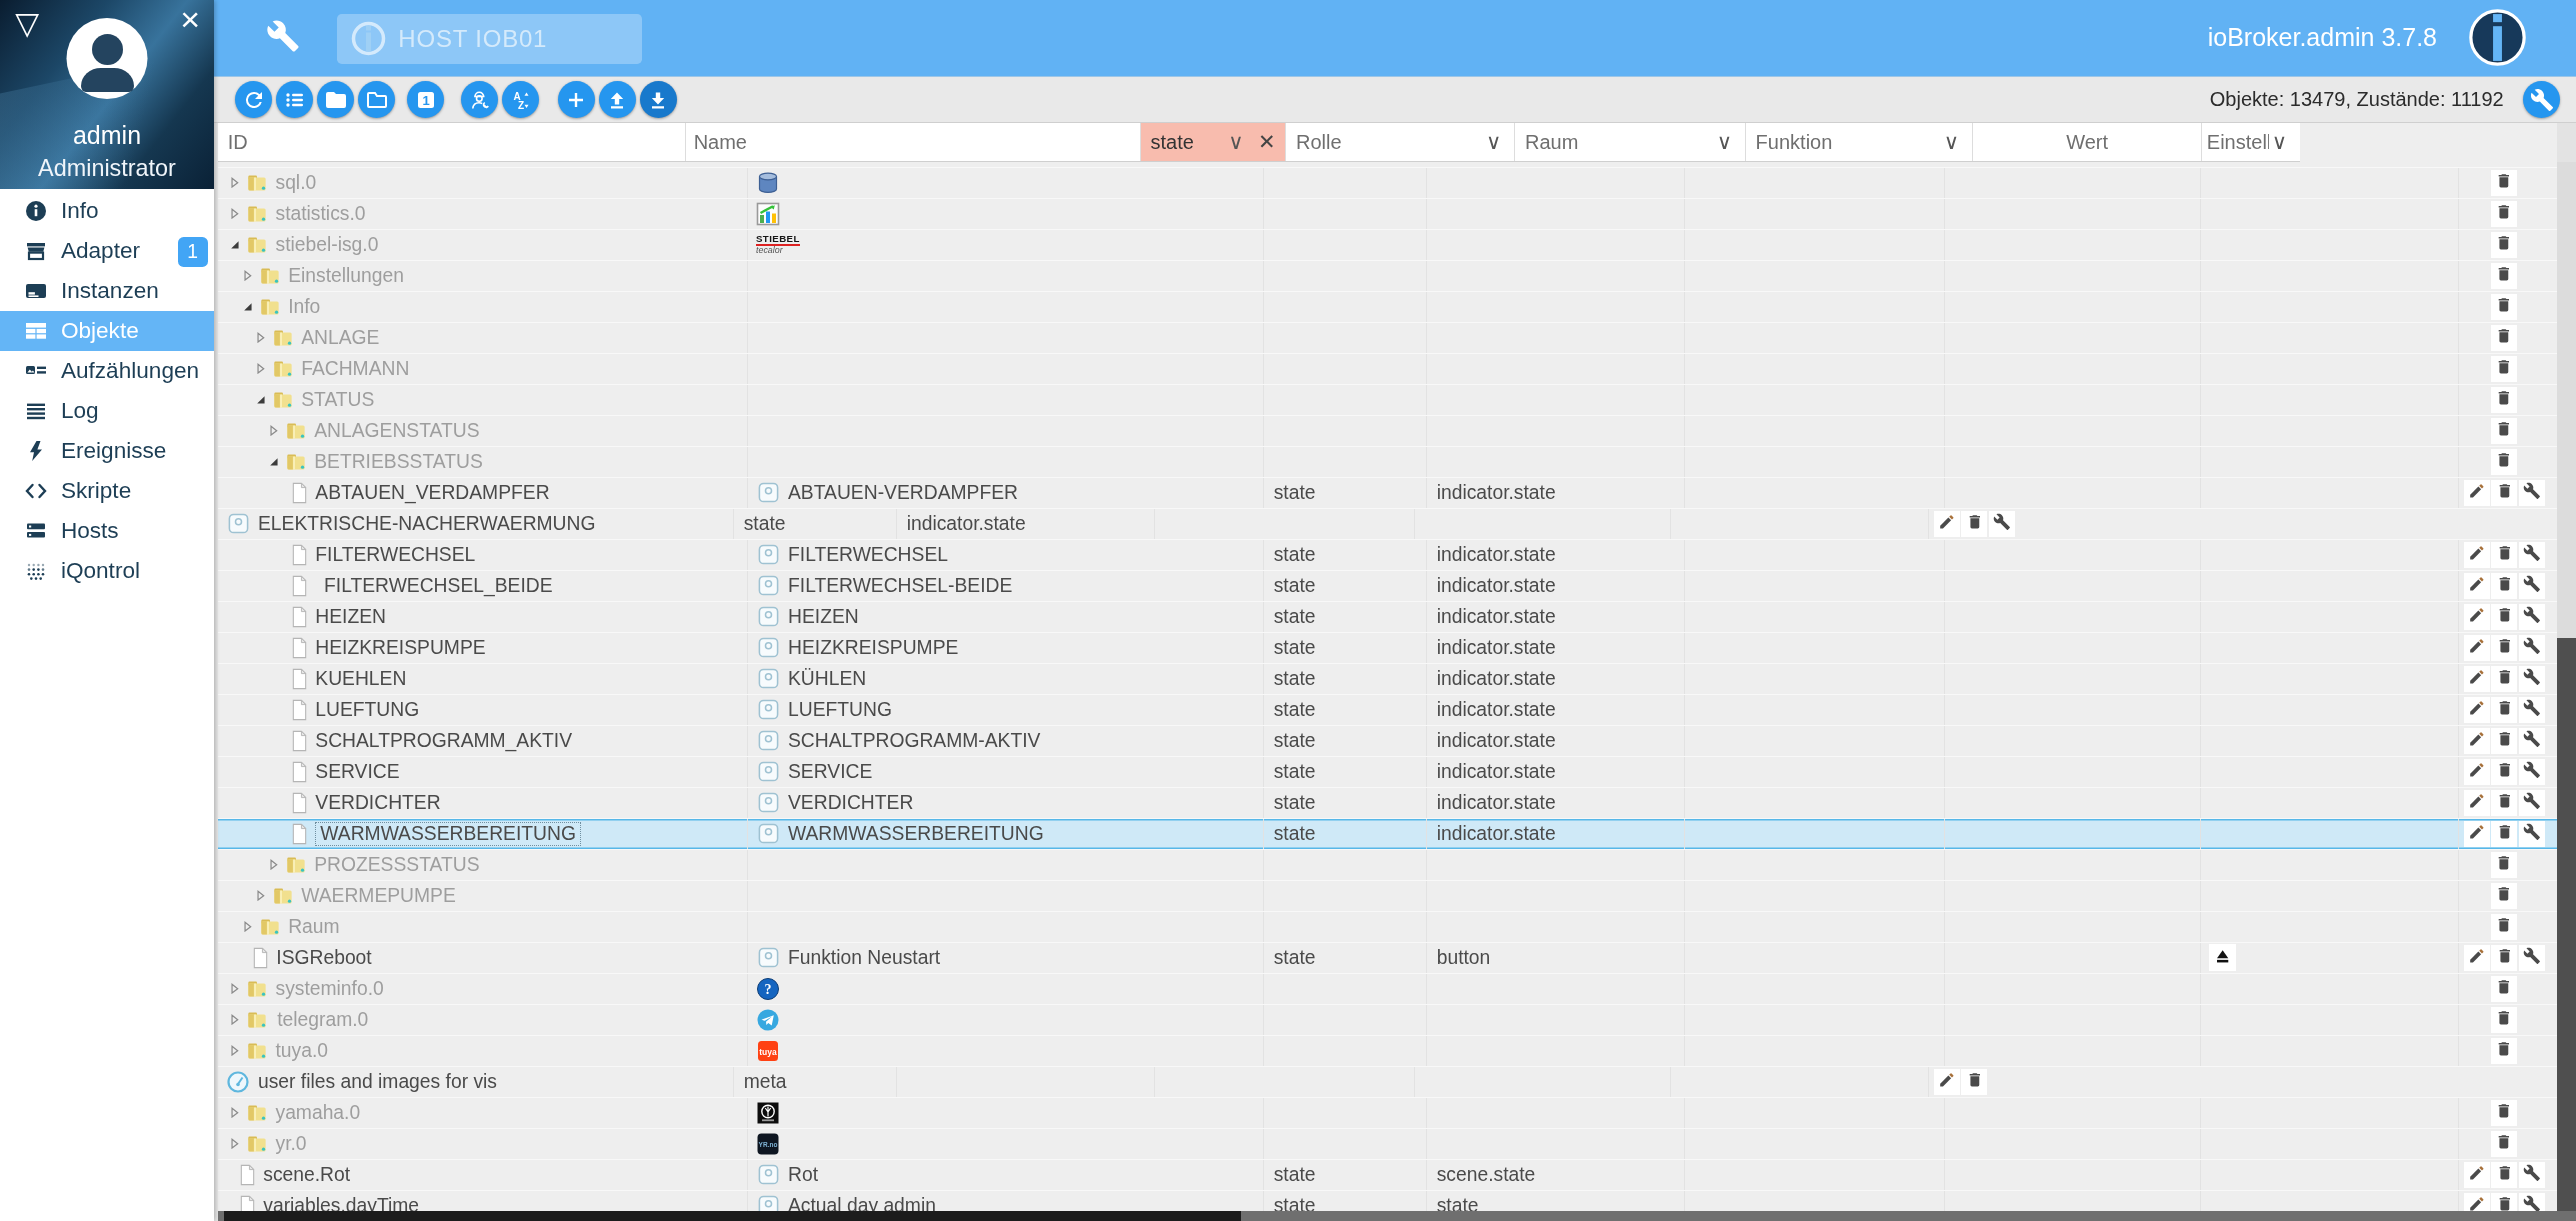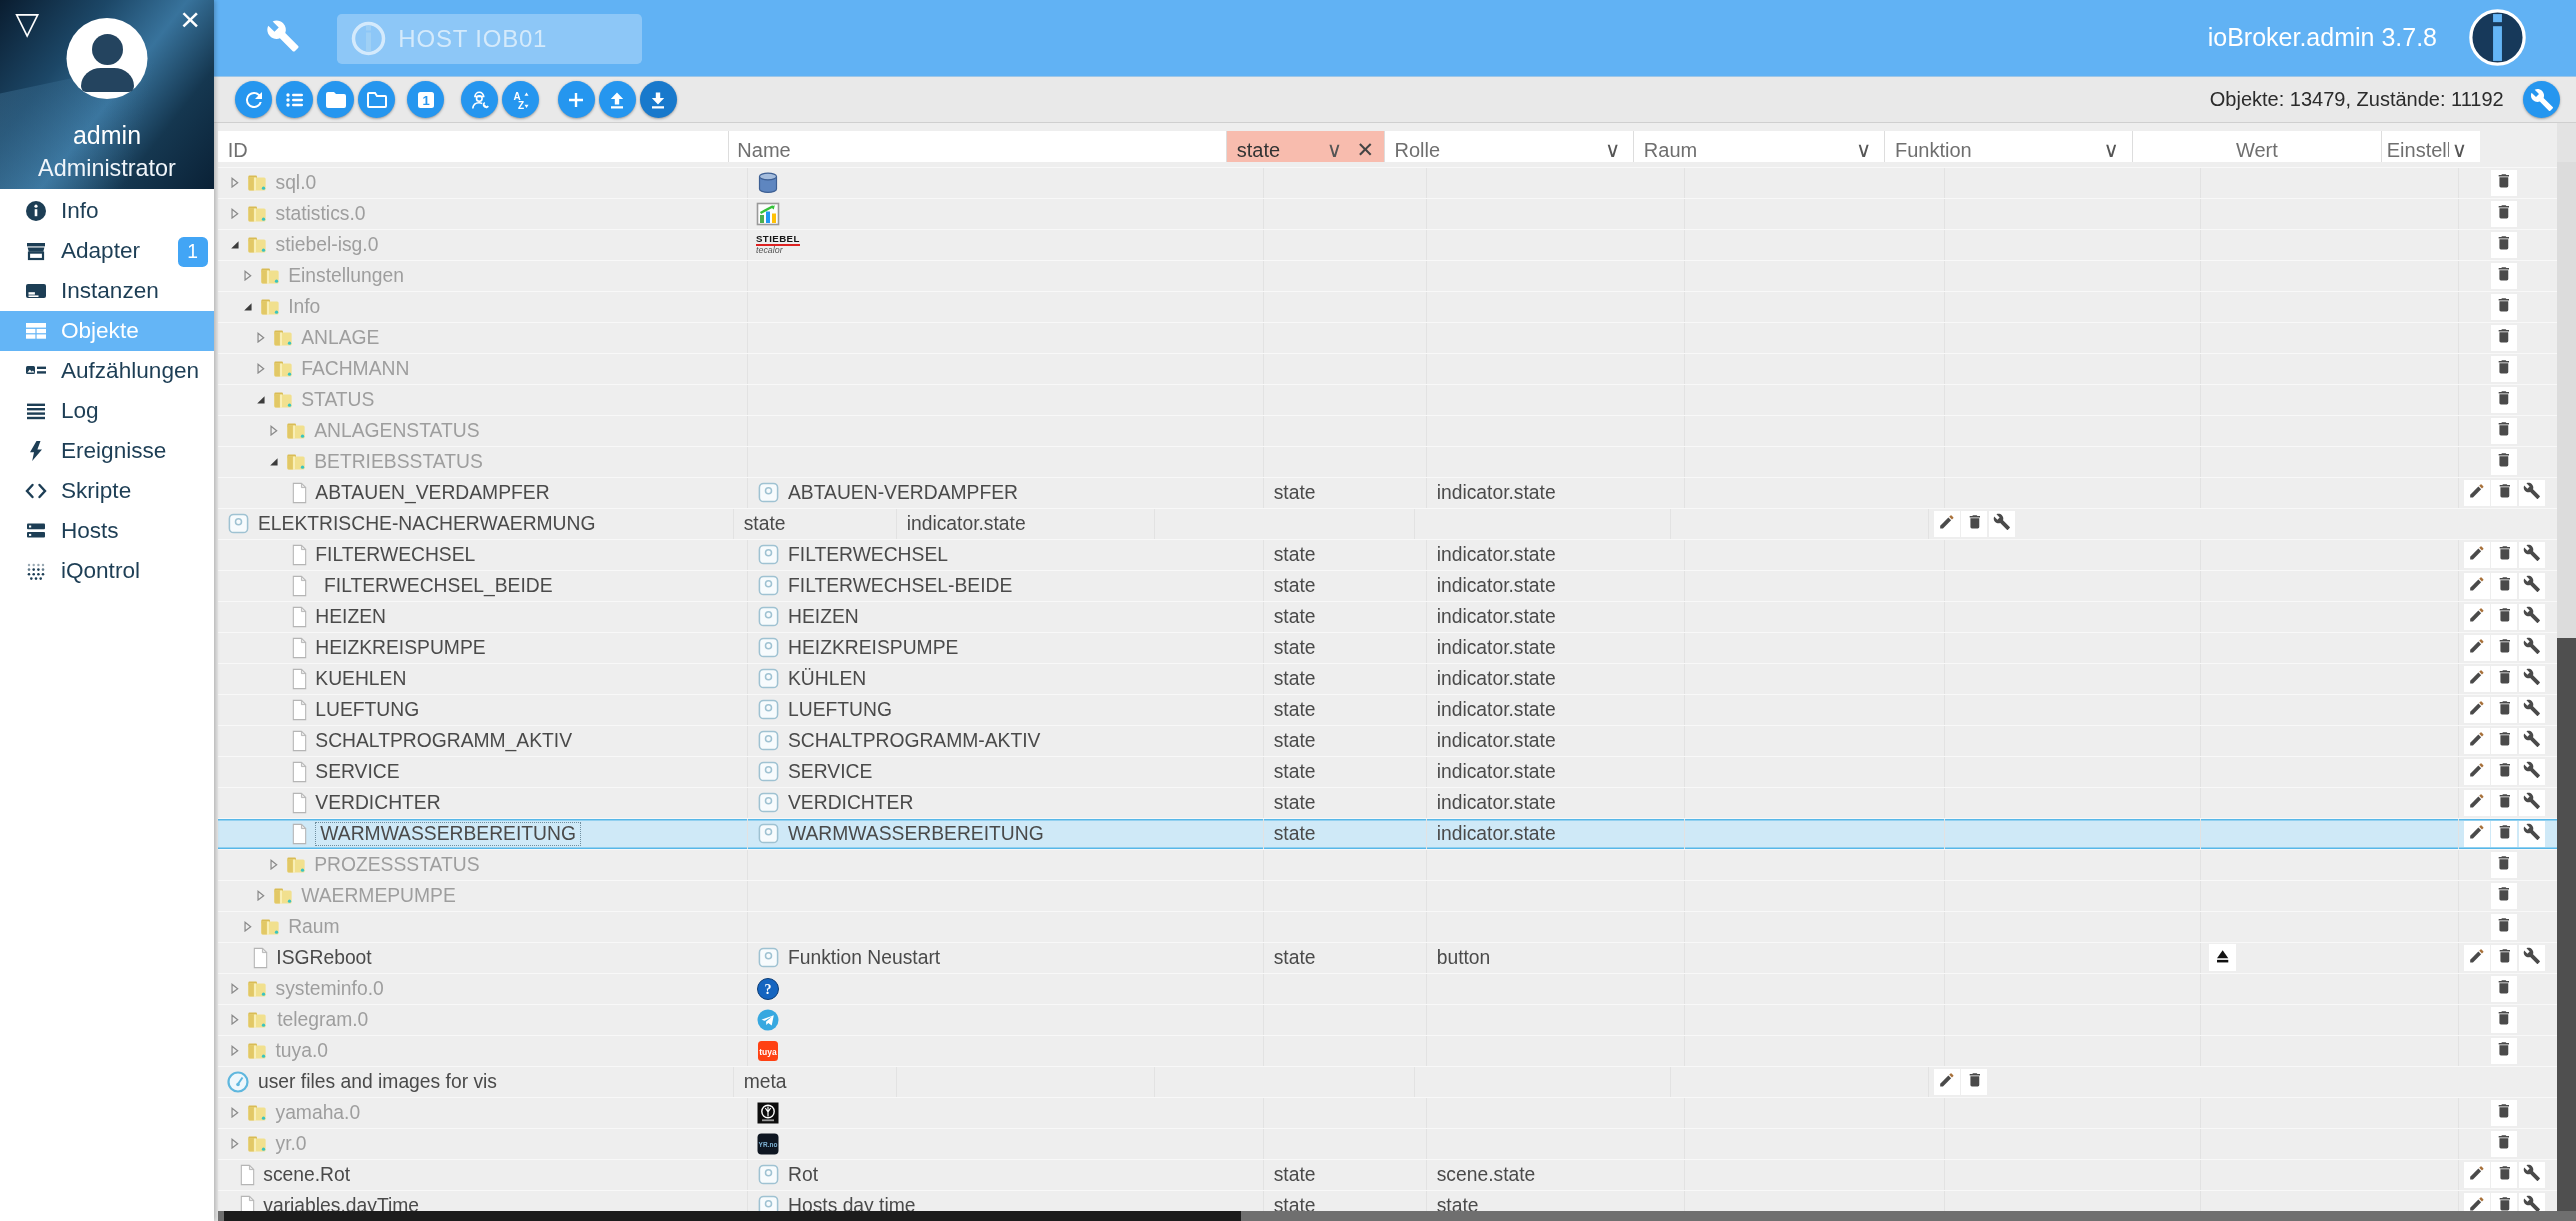--- a/index.html
+++ b/index.html
@@ -38,21 +38,21 @@
   
   .toolbar { position:absolute; left:214px; top:77px; right:0; height:46px; background:#e9e9e9; border-bottom:0.8px solid #cfcfcf; display:flex; align-items:center; }
   .round-btn { width:37px; height:37px; border-radius:50%; border:none; background:#2596ef; display:flex; align-items:center; justify-content:center; cursor:pointer; box-shadow:0 0.8px 2.4px rgba(0,0,0,0.35); flex:0 0 auto; }
   .round-btn svg { width:24px; height:24px; }
   .round-btn.dark { background:#1879cc; }
   .toolbar-status { margin-left:auto; font-size:20px; color:#2b2b2b; }
   .toolbar .wrench-round { margin-left:19.3px; margin-right:16px; }
 
   
   .table { position:absolute; left:218px; top:123px; right:0; bottom:0; background:#eeeeee; }
-  .thead { position:absolute; left:0; top:8px; height:39px; width:2262px; background:#ffffff; border-bottom:0.8px solid #cfcfcf; display:flex; }
+  .thead { position:absolute; left:0; top:0; height:39px; width:2082px; background:#ffffff; border-bottom:0.8px solid #cfcfcf; display:flex; }
   .hcell { height:100%; border-right:0.8px solid #ddd; display:flex; align-items:center; padding:0 9.7px; font-size:20px; color:#6f6f6f; position:relative; }
   .hcell .hlabel { white-space:nowrap; overflow:hidden; }
   .hcell.filtered { background:#f8bcae; color:#333; }
   .hcell .chev { margin-left:auto; font-size:21px; color:#555; cursor:pointer; padding:0 3.2px; }
   .hcell .clear { font-size:21px; color:#444; cursor:pointer; margin-left:11.3px; }
   .hcell.center { justify-content:center; }
   .hcell.center .hlabel { margin:0 auto; }
   .head-corner { position:absolute; right:0; top:0; width:19.3px; height:39px; background:#e3e3e3; }
 
   .rows-viewport { position:absolute; left:0; top:39px; width:2339px; height:1050px; overflow:hidden; }
@@ -1732,21 +1732,21 @@
             </span>
             <span class="cell-text" style="margin-left:7.3px">variables.dayTime</span>
           </div>
           <div class="cell c-name">
             <span class="name-icon state-mini">
               <svg viewBox="0 0 30 30">
                 <rect x="2" y="2" width="26" height="26" rx="6" fill="#f7fbfd" stroke="#9fc2d2" stroke-width="2.2"></rect>
                 <circle cx="15" cy="12.5" r="4.3" fill="none" stroke="#9fc2d2" stroke-width="2.2"></circle>
               </svg>
             </span>
-            <span class="cell-text">Hosts day time</span>
+            <span class="cell-text">Actual day admin</span>
           </div>
           <div class="cell c-state">
             <span class="cell-text">state</span>
           </div>
           <div class="cell c-role">
             <span class="cell-text">state</span>
           </div>
           <div class="cell c-room"></div>
           <div class="cell c-func"></div>
           <div class="cell c-val"></div>

